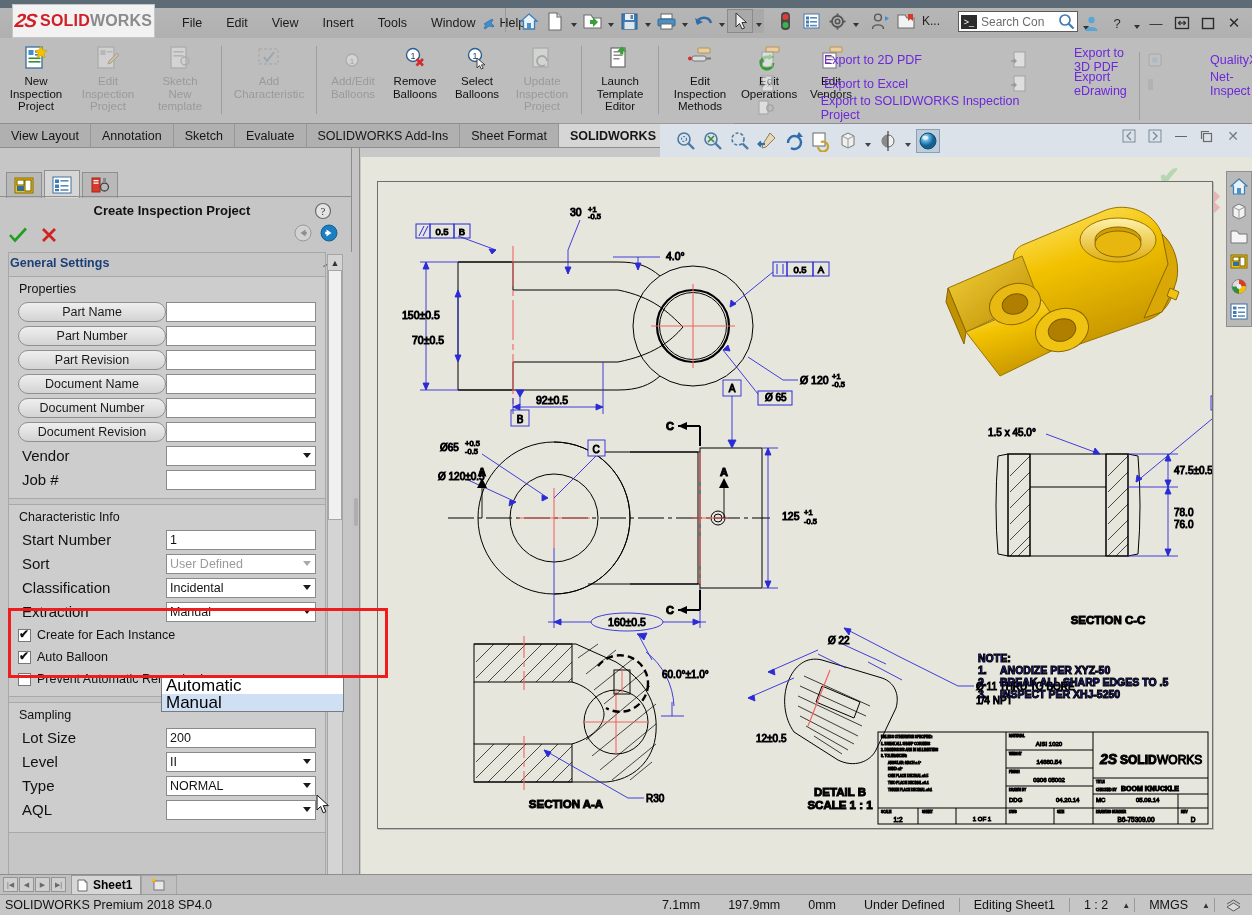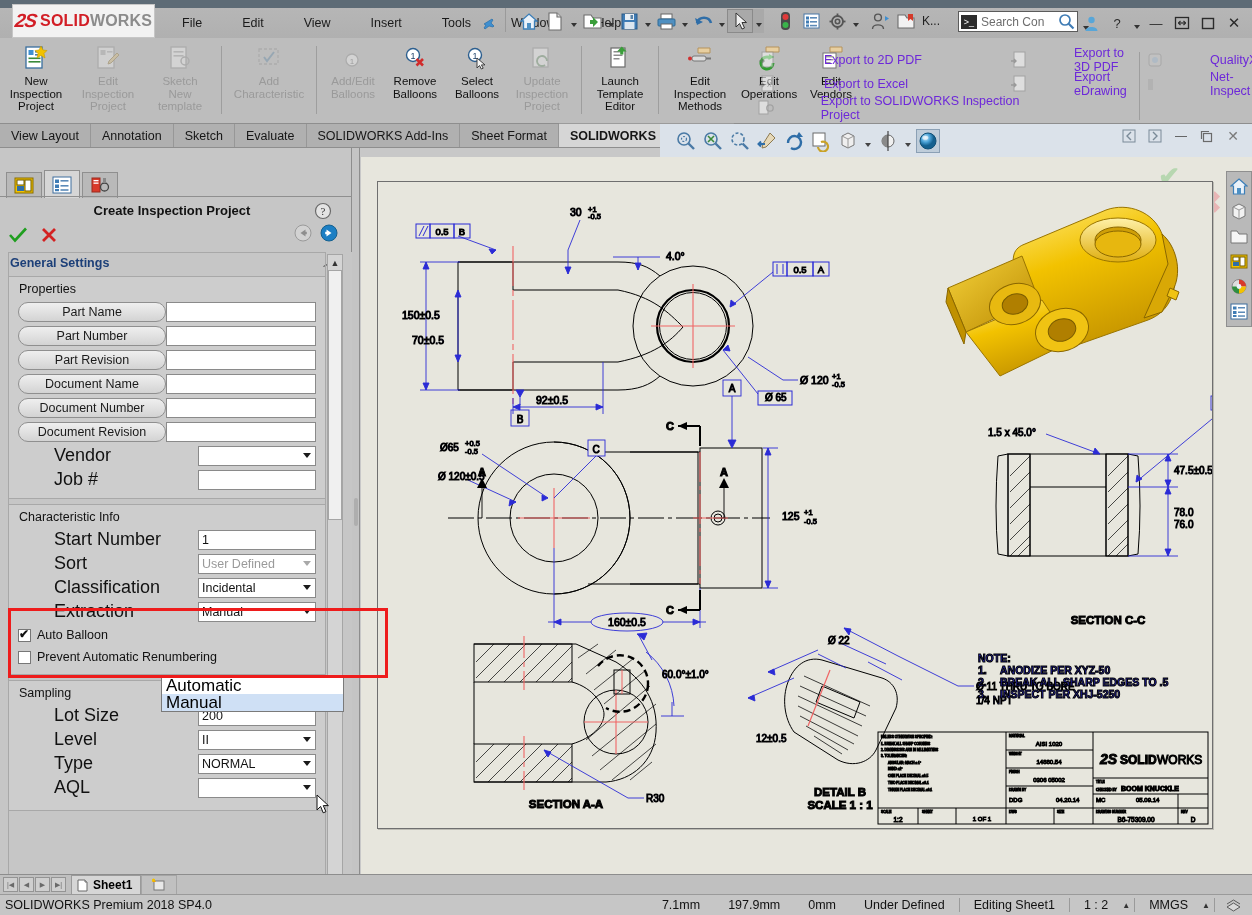--- a/index.html
+++ b/index.html
@@ -21,21 +21,21 @@
   .sw-logo {
     position:absolute; left:12px; top:4px; width:143px; height:34px;
     background:#f2f2f2; border:1px solid #c6c6c6;
     display:flex; align-items:center; justify-content:center;
   }
   .sw-logo .ds { color:#d21e26; font-weight:bold; font-size:19px; font-style:italic;
     letter-spacing:-1px; transform:skewX(-8deg); margin-right:4px; }
   .sw-logo .solid { color:#d21e26; font-weight:bold; font-size:16px; letter-spacing:.2px;}
   .sw-logo .works { color:#8b8b8b; font-weight:bold; font-size:16px; letter-spacing:.2px;}
 
-  .menubar { position:absolute; left:170px; top:14px; display:flex; gap:16px; }
+  .menubar { position:absolute; left:170px; top:14px; display:flex; gap:0; }
   .menubar > div { padding:2px 12px; font-size:12.5px; color:#1a1a1a; cursor:default; }
 
   .pin { position:absolute; left:480px; top:15px; width:18px; height:18px; }
 
   .tb-sep { position:absolute; top:8px; width:1px; height:24px; background:#9a9a9a; }
 
   .tbicons { position:absolute; top:9px; display:flex; align-items:center; }
   .tbi { width:26px; height:24px; display:flex; align-items:center; justify-content:center;
          position:relative; cursor:default; }
   .caret { width:11px; height:24px; display:flex; align-items:flex-end; justify-content:center;
@@ -113,21 +113,21 @@
   .secthdr { height:22px; display:flex; align-items:center; padding-left:10px; font-weight:bold;
              font-size:12.5px; color:#1c3f78; background:#c6c6c6; cursor:default; }
   .secthdr .chev { margin-left:auto; margin-right:18px; color:#444; font-size:11px; }
 
   .box { margin:2px 26px 0 8px; border:1px solid #a8a8a8; background:#cdcdcd; padding:0 0 6px 0; }
   .grpcap { font-size:12.5px; padding:5px 0 4px 10px; color:#111; }
   .row { display:flex; align-items:center; height:23px; margin:0 9px 1px 9px; }
   .btnlabel { width:148px; height:20px; background:linear-gradient(180deg,#efefef,#d3d3d3);
               border:1px solid #8f8f8f; border-radius:10px; display:flex; align-items:center;
               justify-content:center; font-size:12.5px; color:#1a1a1a; cursor:default; }
-  .txtlabel { width:148px; font-size:18px; padding-left:4px; color:#111;margin-left:32px; }
+  .txtlabel { width:148px; font-size:15px; padding-left:4px; color:#111; }
   .field { flex:1; height:20px; background:#fff; border:1px solid #8a8a8a; font-size:12.5px;
            padding:0 3px; display:flex; align-items:center; color:#111; }
   .combo { flex:1; height:20px; background:#fff; border:1px solid #8a8a8a; font-size:12.5px;
            padding:0 3px; display:flex; align-items:center; color:#111; position:relative; }
   .combo .arr { position:absolute; right:4px; top:0; bottom:0; display:flex; align-items:center; }
   .combo .arr:after { content:""; border-left:4px solid transparent; border-right:4px solid transparent;
                       border-top:5px solid #1a1a1a; display:block; }
   .combo.dis .arr:after { border-top-color:#a9a9a9; }
   .chkrow { display:flex; align-items:center; height:22px; margin:0 9px; font-size:12.5px; color:#111;}
   .chk { width:13px; height:13px; border:1px solid #777; background:#fff; margin-right:6px;
@@ -835,20 +835,24 @@
           </div>
         </div>
         <div class="row" style="position:relative;z-index:30;">
           <div class="txtlabel">Extraction</div>
           <div class="combo">
             <span>Manual</span>
             <span class="arr"></span>
           </div>
         </div>
 
+        <div class="chkrow">
+          <span class="chk on"></span>
+          <span>Create for Each Instance</span>
+        </div>
         <div class="chkrow">
           <span class="chk on"></span>
           <span>Auto Balloon</span>
         </div>
         <div class="chkrow">
           <span class="chk"></span>
           <span>Prevent Automatic Renumbering</span>
         </div>
       </div>
 

